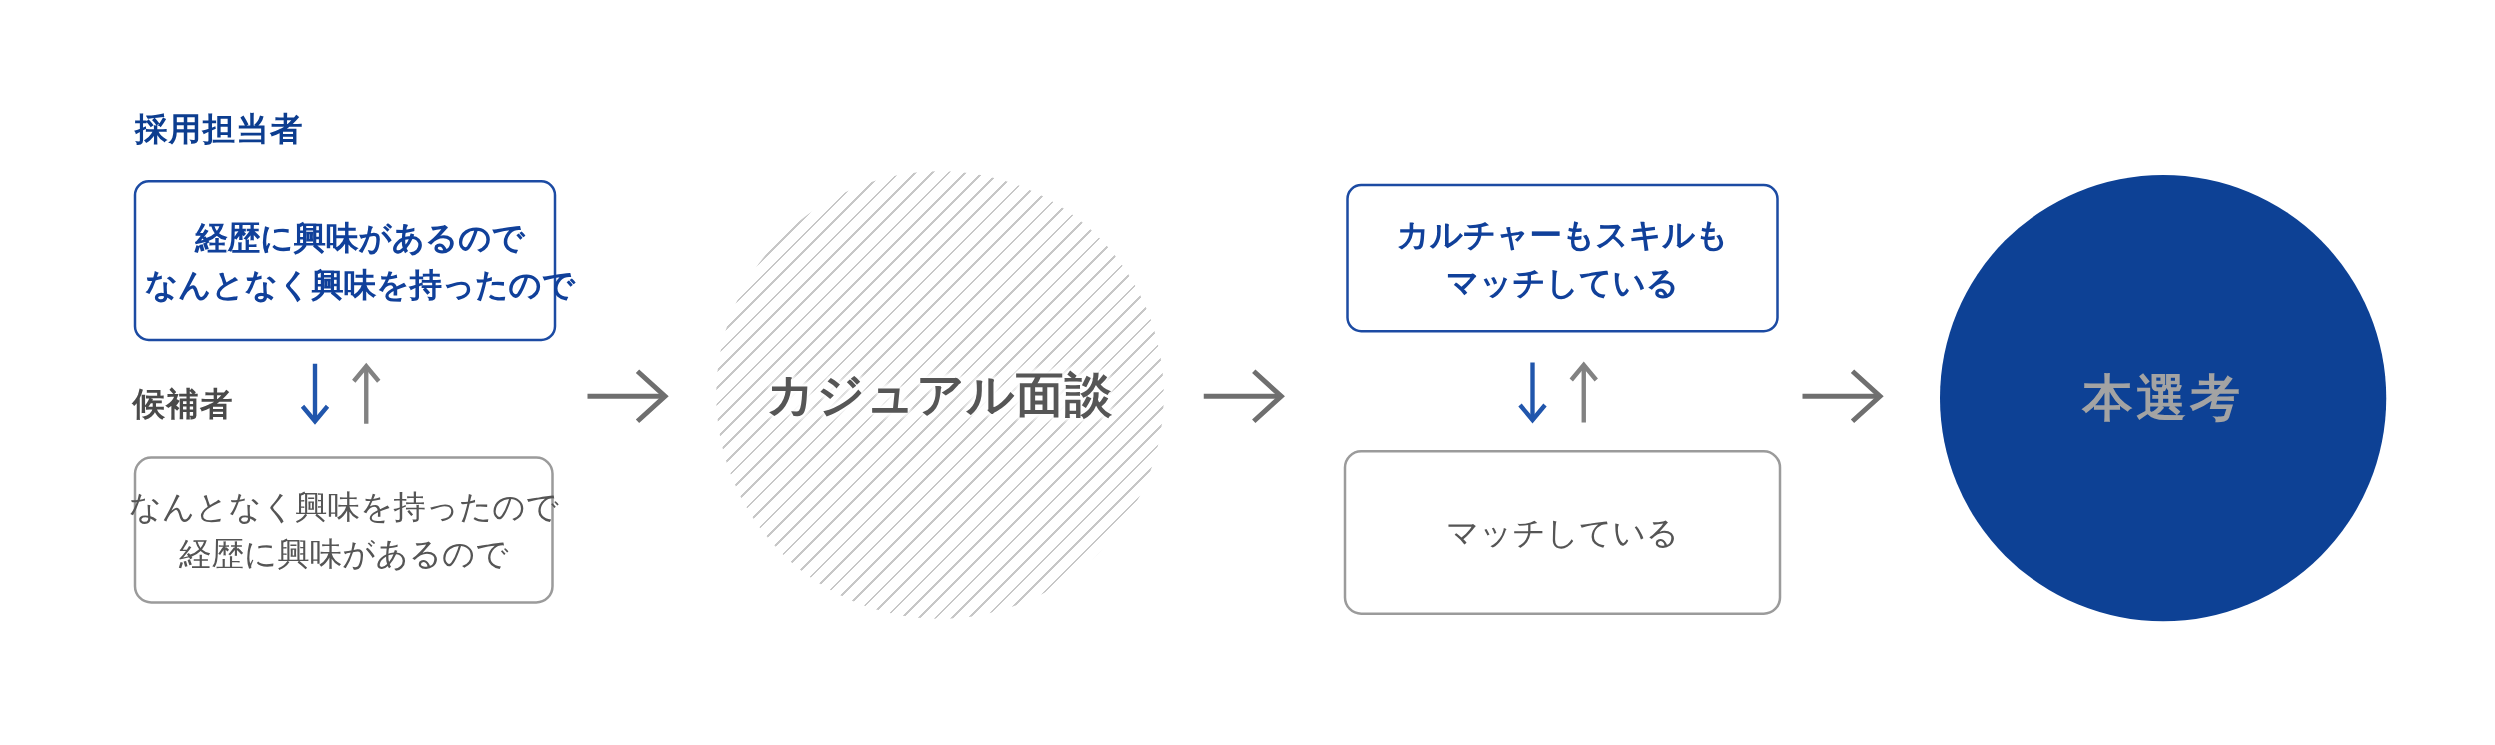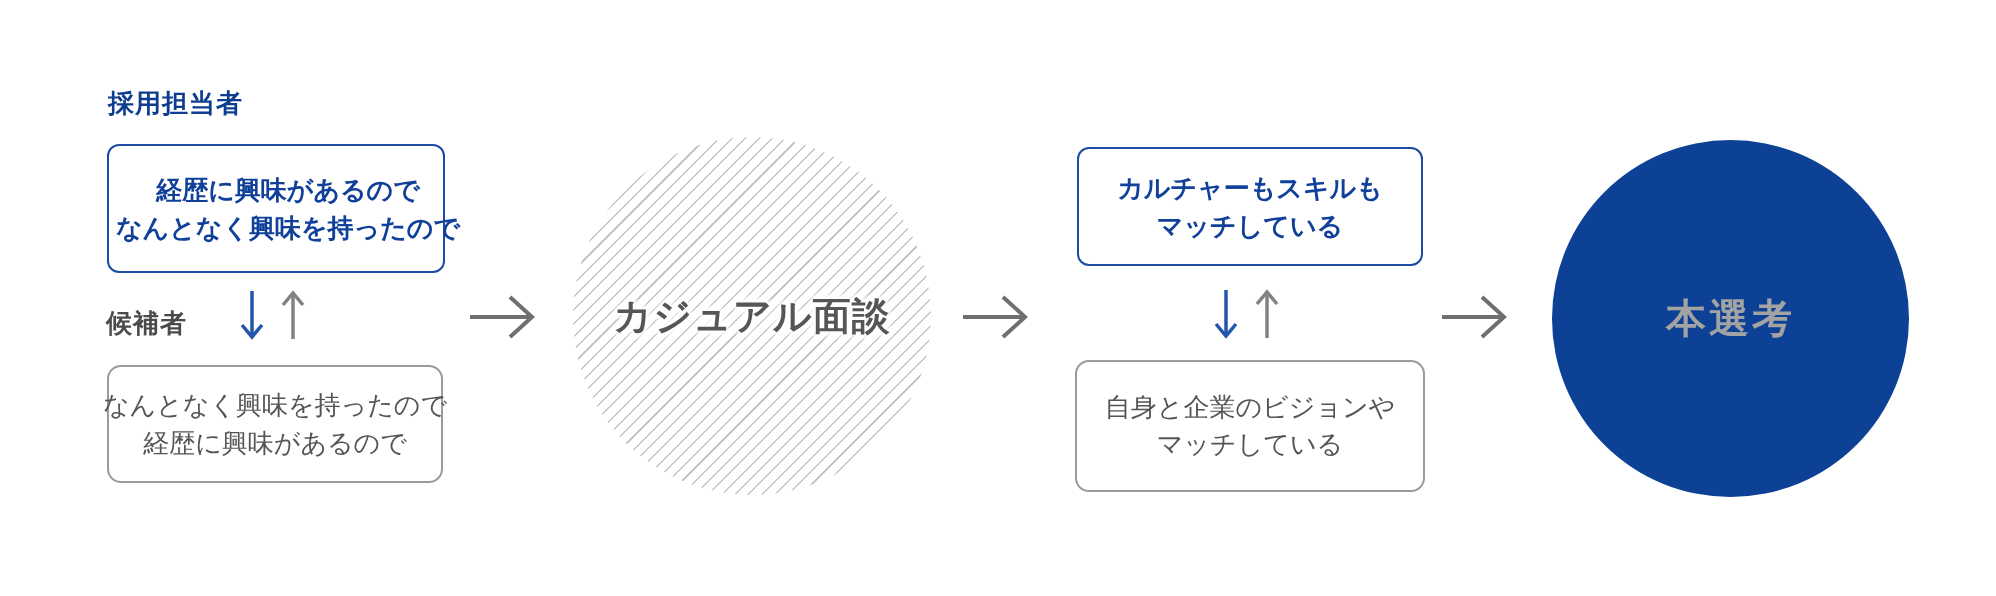--- a/index.html
+++ b/index.html
@@ -166,21 +166,20 @@
       <line x1="12" y1="2" x2="12" y2="47"></line>
       <polyline points="2,36 12,48 22,36"></polyline>
     </svg>
     <svg class="v-arrow up" width="24" height="52" viewBox="0 0 24 52">
       <line x1="12" y1="50" x2="12" y2="5"></line>
       <polyline points="2,16 12,4 22,16"></polyline>
     </svg>
   </div>
 
   <div id="gray-box-2" class="thought-box gray">
-    <span class="line">自身と企業のビジョンや</span>
     <span class="line">マッチしている</span>
   </div>
 
   <svg id="flow-arrow-3" class="flow-arrow" width="70" height="46" viewBox="0 0 70 46">
     <line x1="1" y1="23" x2="62" y2="23"></line>
     <polyline points="41,3 63,23 41,43"></polyline>
   </svg>
 
   <div id="main-circle" class="circle solid">
     <span class="circle-label">本選考</span>

